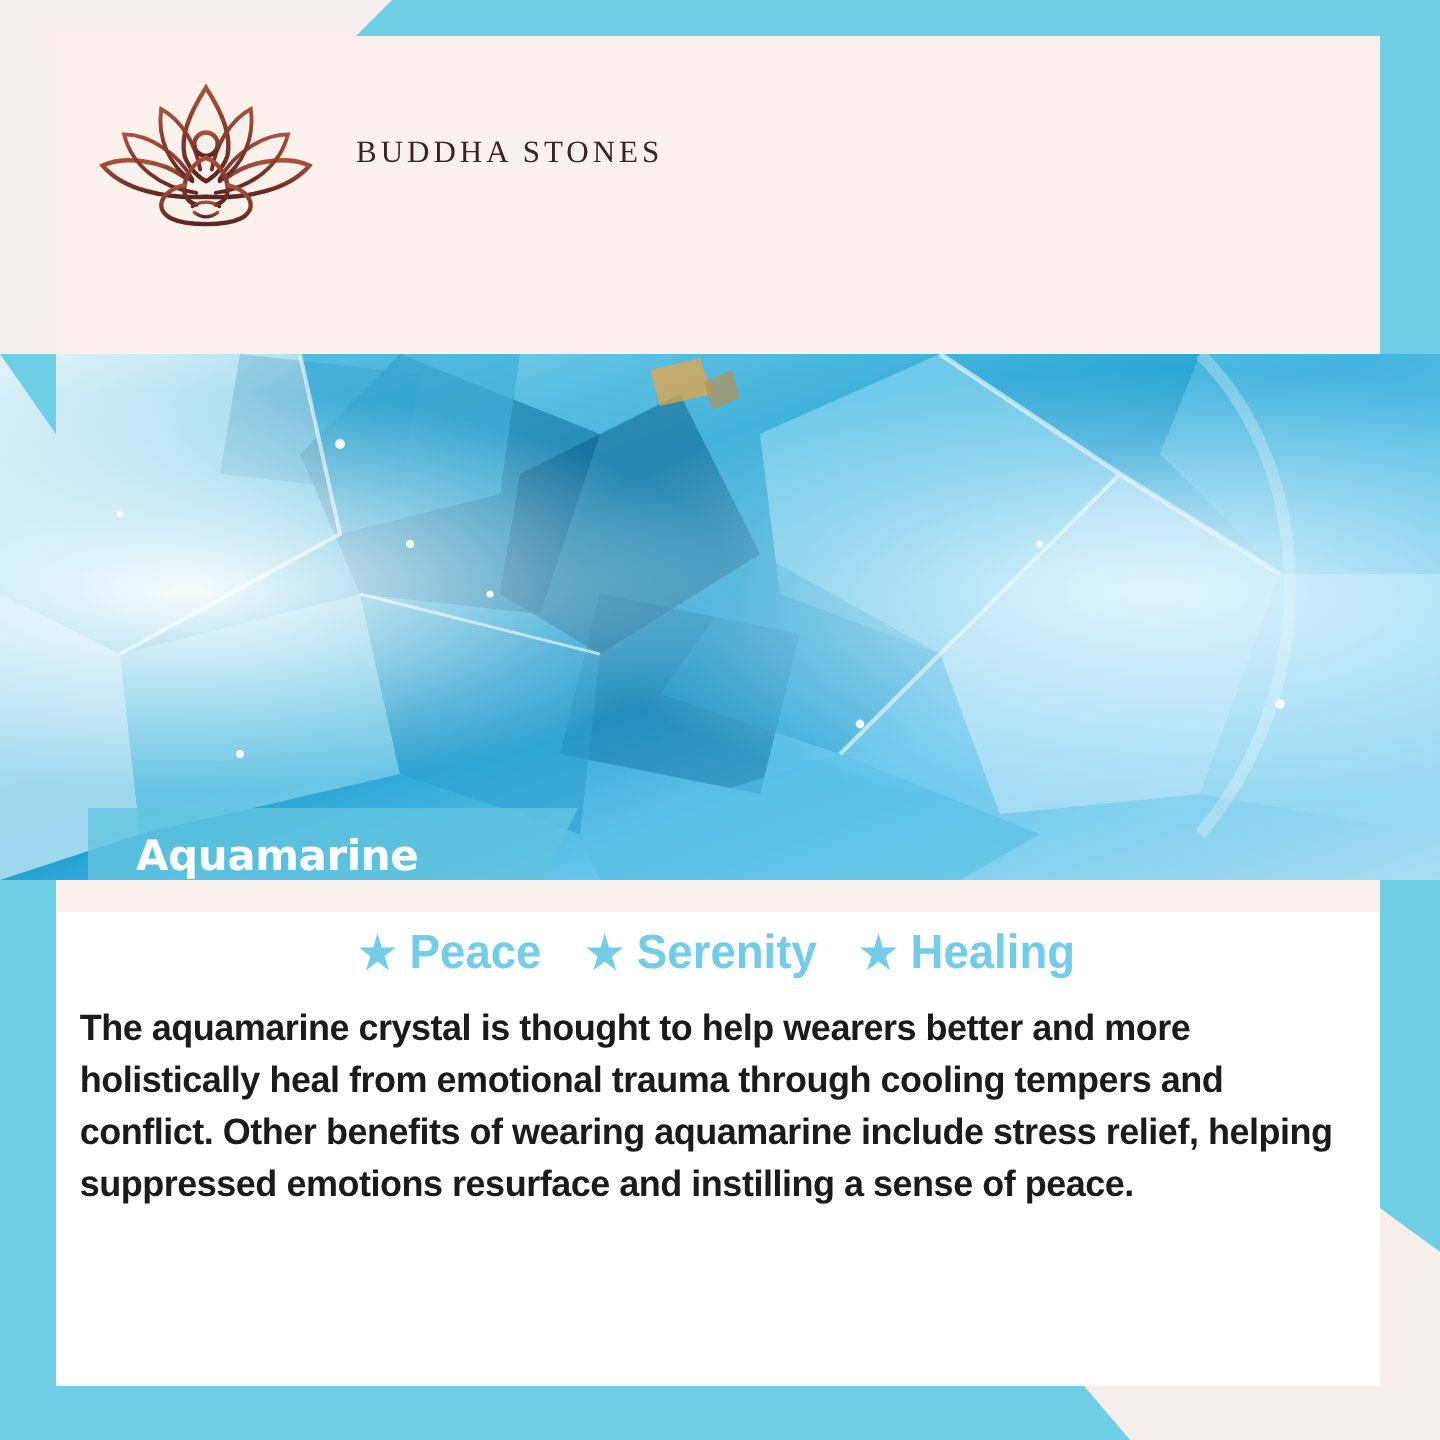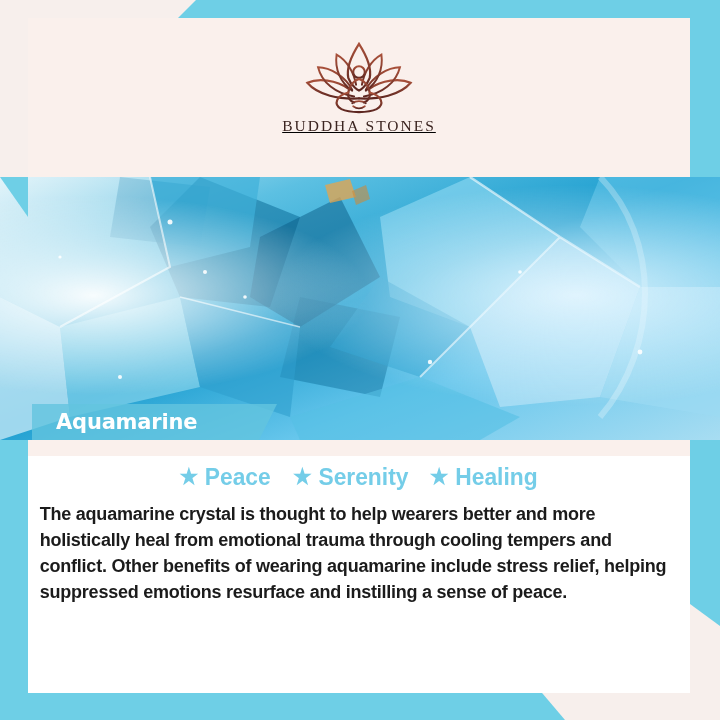--- a/index.html
+++ b/index.html
@@ -37,21 +37,21 @@
     clip-path:polygon(0 0, 537px 0, 565px 33px, 0 33px);
   }
 
   
   .header{
     position:absolute;left:28px;top:18px;width:662px;height:159px;
     background:#faf0ec;
   }
   .logo-wrap{
     position:absolute;left:0;right:0;top:18px;
-    display:flex;flex-direction:column;align-items:center;text-decoration:underline;
+    display:flex;flex-direction:row;align-items:center;
   }
   .logo-mark{width:150px;height:78px;display:block;}
   .logo-text{
     font-family:"Liberation Serif", serif;
     font-size:15.5px;letter-spacing:2.0px;color:#3b2420;
     margin-top:3px;font-weight:400;
   }
   .title-plate{
     position:absolute;left:50%;transform:translateX(-50%);
     top:122px;width:420px;height:40px;
@@ -66,24 +66,24 @@
   }
 
   
   .photo{
     position:absolute;left:0;top:177px;width:720px;height:263px;
     overflow:hidden;background:#49b7dd;
   }
   .photo svg{display:block;width:720px;height:263px;}
 
   .stone-tag{
-    position:absolute;left:32px;bottom:0px;height:36px;width:245px;
+    position:absolute;left:44px;bottom:0px;height:36px;width:245px;
     background:rgba(99,196,222,0.80);
     clip-path:polygon(0 0, 245px 0, 227px 36px, 0 36px);
-    display:flex;align-items:center;
+    display:flex;align-items:flex-end;
   }
   .stone-tag-label{
     color:#ffffff;font-weight:700;font-size:21px;
     padding-left:24px;letter-spacing:-0.2px;
     font-family:"DejaVu Sans","Liberation Sans",sans-serif;
   }
 
   
   .beige-strip{
     position:absolute;left:28px;top:440px;width:662px;height:16px;

